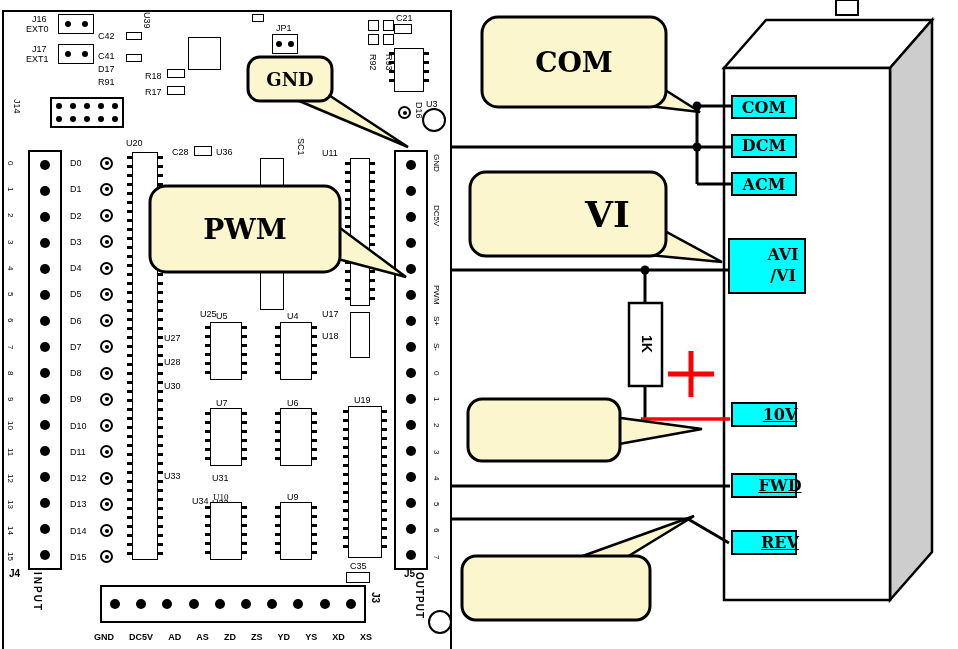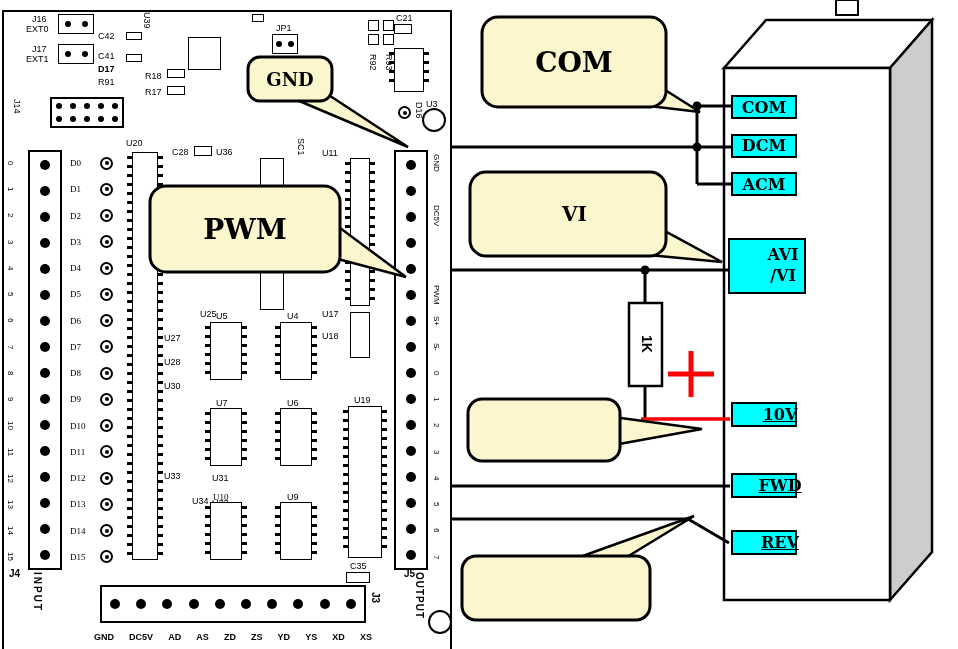--- a/index.html
+++ b/index.html
@@ -22,21 +22,21 @@
   .sdot{width:6px;height:6px;border-radius:50%;background:#000;}
   .pad{width:13px;height:13px;border:2px solid #000;border-radius:50%;position:relative;box-sizing:border-box;}
   .pad::after{content:"";position:absolute;left:50%;top:50%;width:4px;height:4px;margin:-2px 0 0 -2px;
       background:#000;border-radius:50%;}
   .pincol{display:flex;flex-direction:column;justify-content:space-around;align-items:center;height:100%;}
   .pinrow{display:flex;justify-content:space-around;align-items:center;width:100%;height:100%;}
   .col16{position:absolute;display:flex;flex-direction:column;}
   .col16>div{flex:1;display:flex;align-items:center;}
   .vnum{writing-mode:vertical-rl;font-size:8px;line-height:1;}
   .ledrow{gap:8px;}
-  .ledrow .dl{font-size:9px;width:22px;font-family:Liberation Serif, serif;}
+  .ledrow .dl{font-size:9px;width:22px;}
   .grid52{display:grid;grid-template-columns:repeat(5,1fr);grid-template-rows:repeat(2,1fr);place-items:center;height:100%;}
   
   svg{position:absolute;left:0;top:0;z-index:5;pointer-events:none;}
   .term{position:absolute;background:var(--terminal,#00FFFF);border:2px solid #000;box-sizing:border-box;
         display:flex;align-items:center;justify-content:center;z-index:10;
         font-family:"DejaVu Serif","Liberation Serif",serif;font-weight:bold;font-size:16px;padding-left:32px;}
   .termcol{position:absolute;display:flex;flex-direction:column;justify-content:space-between;z-index:10;}
   .termcol .t{height:24px;background:var(--terminal,#00FFFF);border:2px solid #000;box-sizing:border-box;
         display:flex;align-items:center;justify-content:center;
         font-family:"DejaVu Serif","Liberation Serif",serif;font-weight:bold;font-size:16px;}
@@ -65,21 +65,21 @@
 
     <span class="lbl" style="left:28px;top:33px;">J17</span>
     <span class="lbl" style="left:22px;top:43px;">EXT1</span>
     <div class="cbox" style="left:54px;top:32px;width:36px;height:20px;">
       <div class="pinrow">
           <div class="sdot"></div>
           <div class="sdot"></div>
         </div>
     </div>
     <span class="lbl" style="left:94px;top:40px;">C41</span>
-    <span class="lbl" style="left:94px;top:53px;font-weight:bold;">D17</span>
+    <span class="lbl" style="left:94px;top:53px;">D17</span>
     <span class="lbl" style="left:94px;top:66px;">R91</span>
     <div class="cbox" style="left:122px;top:20px;width:16px;height:8px;"></div>
     <div class="cbox" style="left:122px;top:42px;width:16px;height:8px;"></div>
 
     <span class="lbl vwm" style="left:138px;top:0px;">U39</span>
     <span class="lbl" style="left:141px;top:60px;">R18</span>
     <div class="cbox" style="left:163px;top:57px;width:18px;height:9px;"></div>
     <span class="lbl" style="left:141px;top:76px;">R17</span>
     <div class="cbox" style="left:163px;top:74px;width:18px;height:9px;"></div>
 
@@ -464,21 +464,21 @@
     <polygon points="606,416 608,446 702,429" style="fill:var(--bubble,#FBF6CD)" stroke="#000" stroke-width="2.5"></polygon>
     <rect x="468" y="399" width="152" height="62" rx="14" style="fill:var(--bubble,#FBF6CD)" stroke="#000" stroke-width="3"></rect>
 
     <polygon points="566,562 622,560 694,516" style="fill:var(--bubble,#FBF6CD)" stroke="#000" stroke-width="2.5"></polygon>
     <rect x="462" y="556" width="188" height="64" rx="14" style="fill:var(--bubble,#FBF6CD)" stroke="#000" stroke-width="3"></rect>
   </svg>
 
   <div class="callout-text" style="left:248px;top:57px;width:84px;height:44px;font-size:18px;">GND</div>
   <div class="callout-text" style="left:150px;top:186px;width:190px;height:86px;font-size:28px;">PWM</div>
   <div class="callout-text" style="left:482px;top:17px;width:184px;height:90px;font-size:28px;">COM</div>
-  <div class="callout-text" style="left:470px;top:172px;width:209px;height:84px;font-size:20px;">VI</div>
+  <div class="callout-text" style="left:470px;top:172px;width:209px;height:84px;font-size:36px;padding-left:33px;">VI</div>
 
 
   <div class="termcol" style="left:731px;top:95px;width:66px;height:101px;">
 
   <div class="t">COM</div>
       <div class="t">DCM</div>
       <div class="t">ACM</div>
     </div>
   <div class="term" style="left:728px;top:238px;width:78px;height:56px;flex-direction:column;line-height:1.3;">
     <span>AVI</span>

